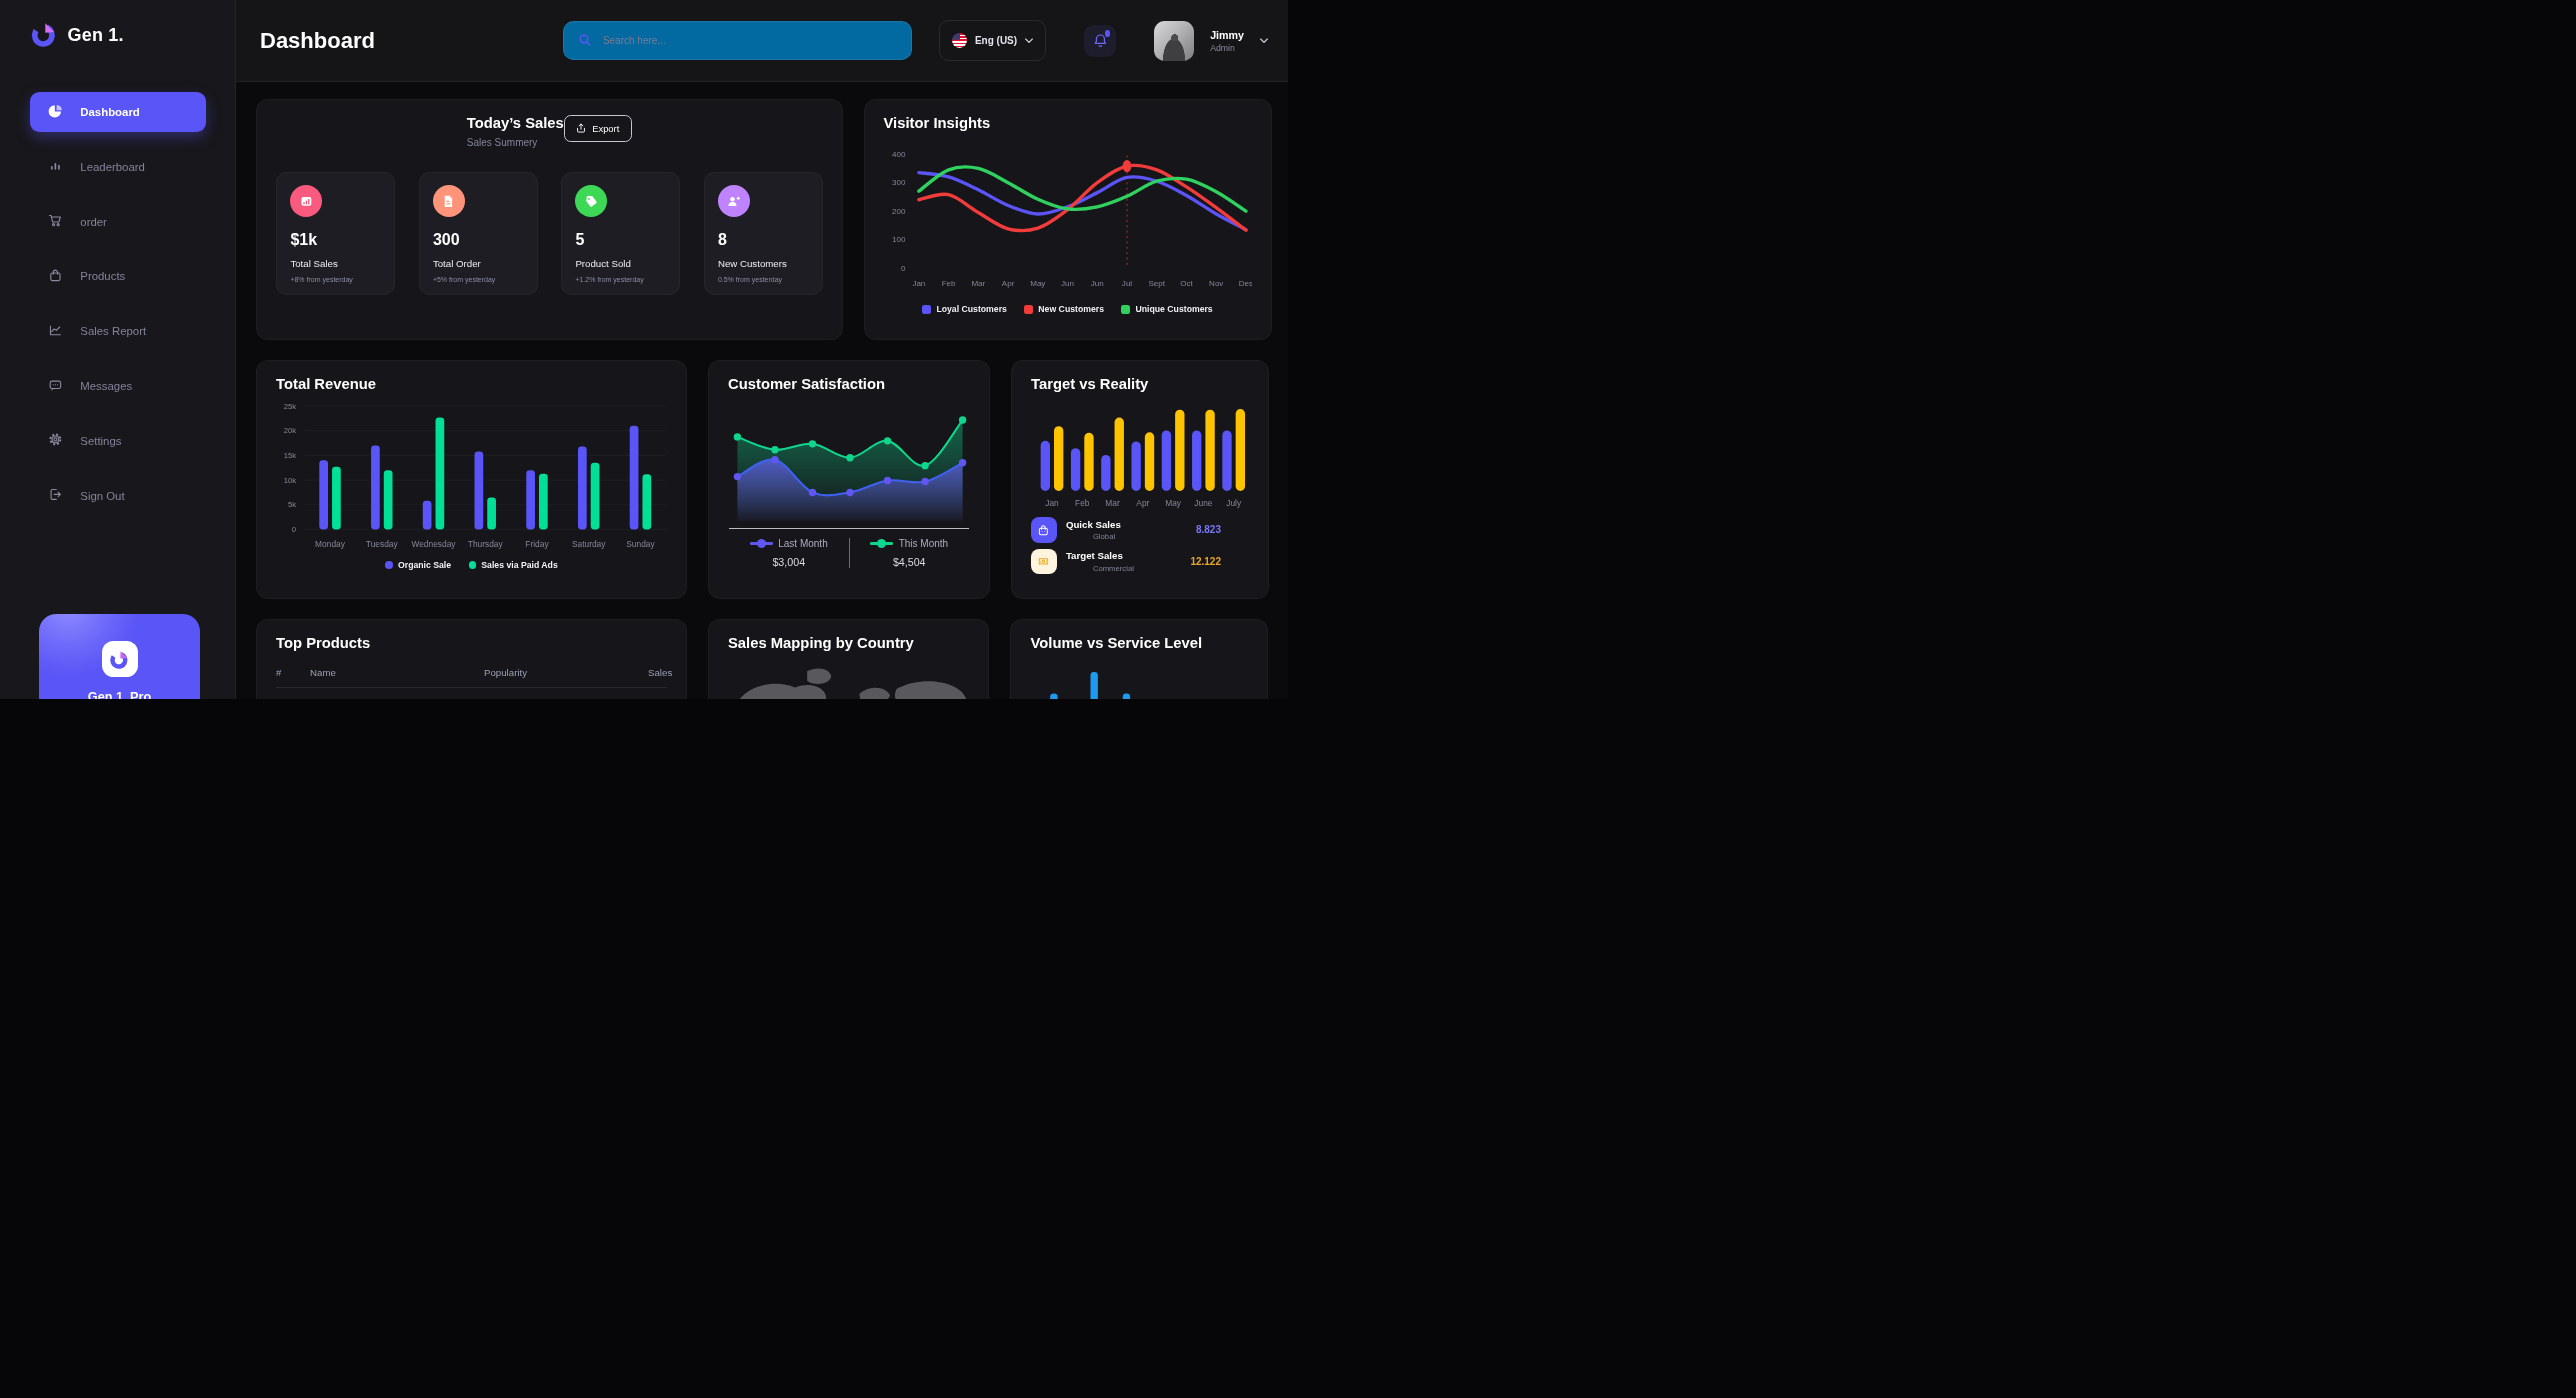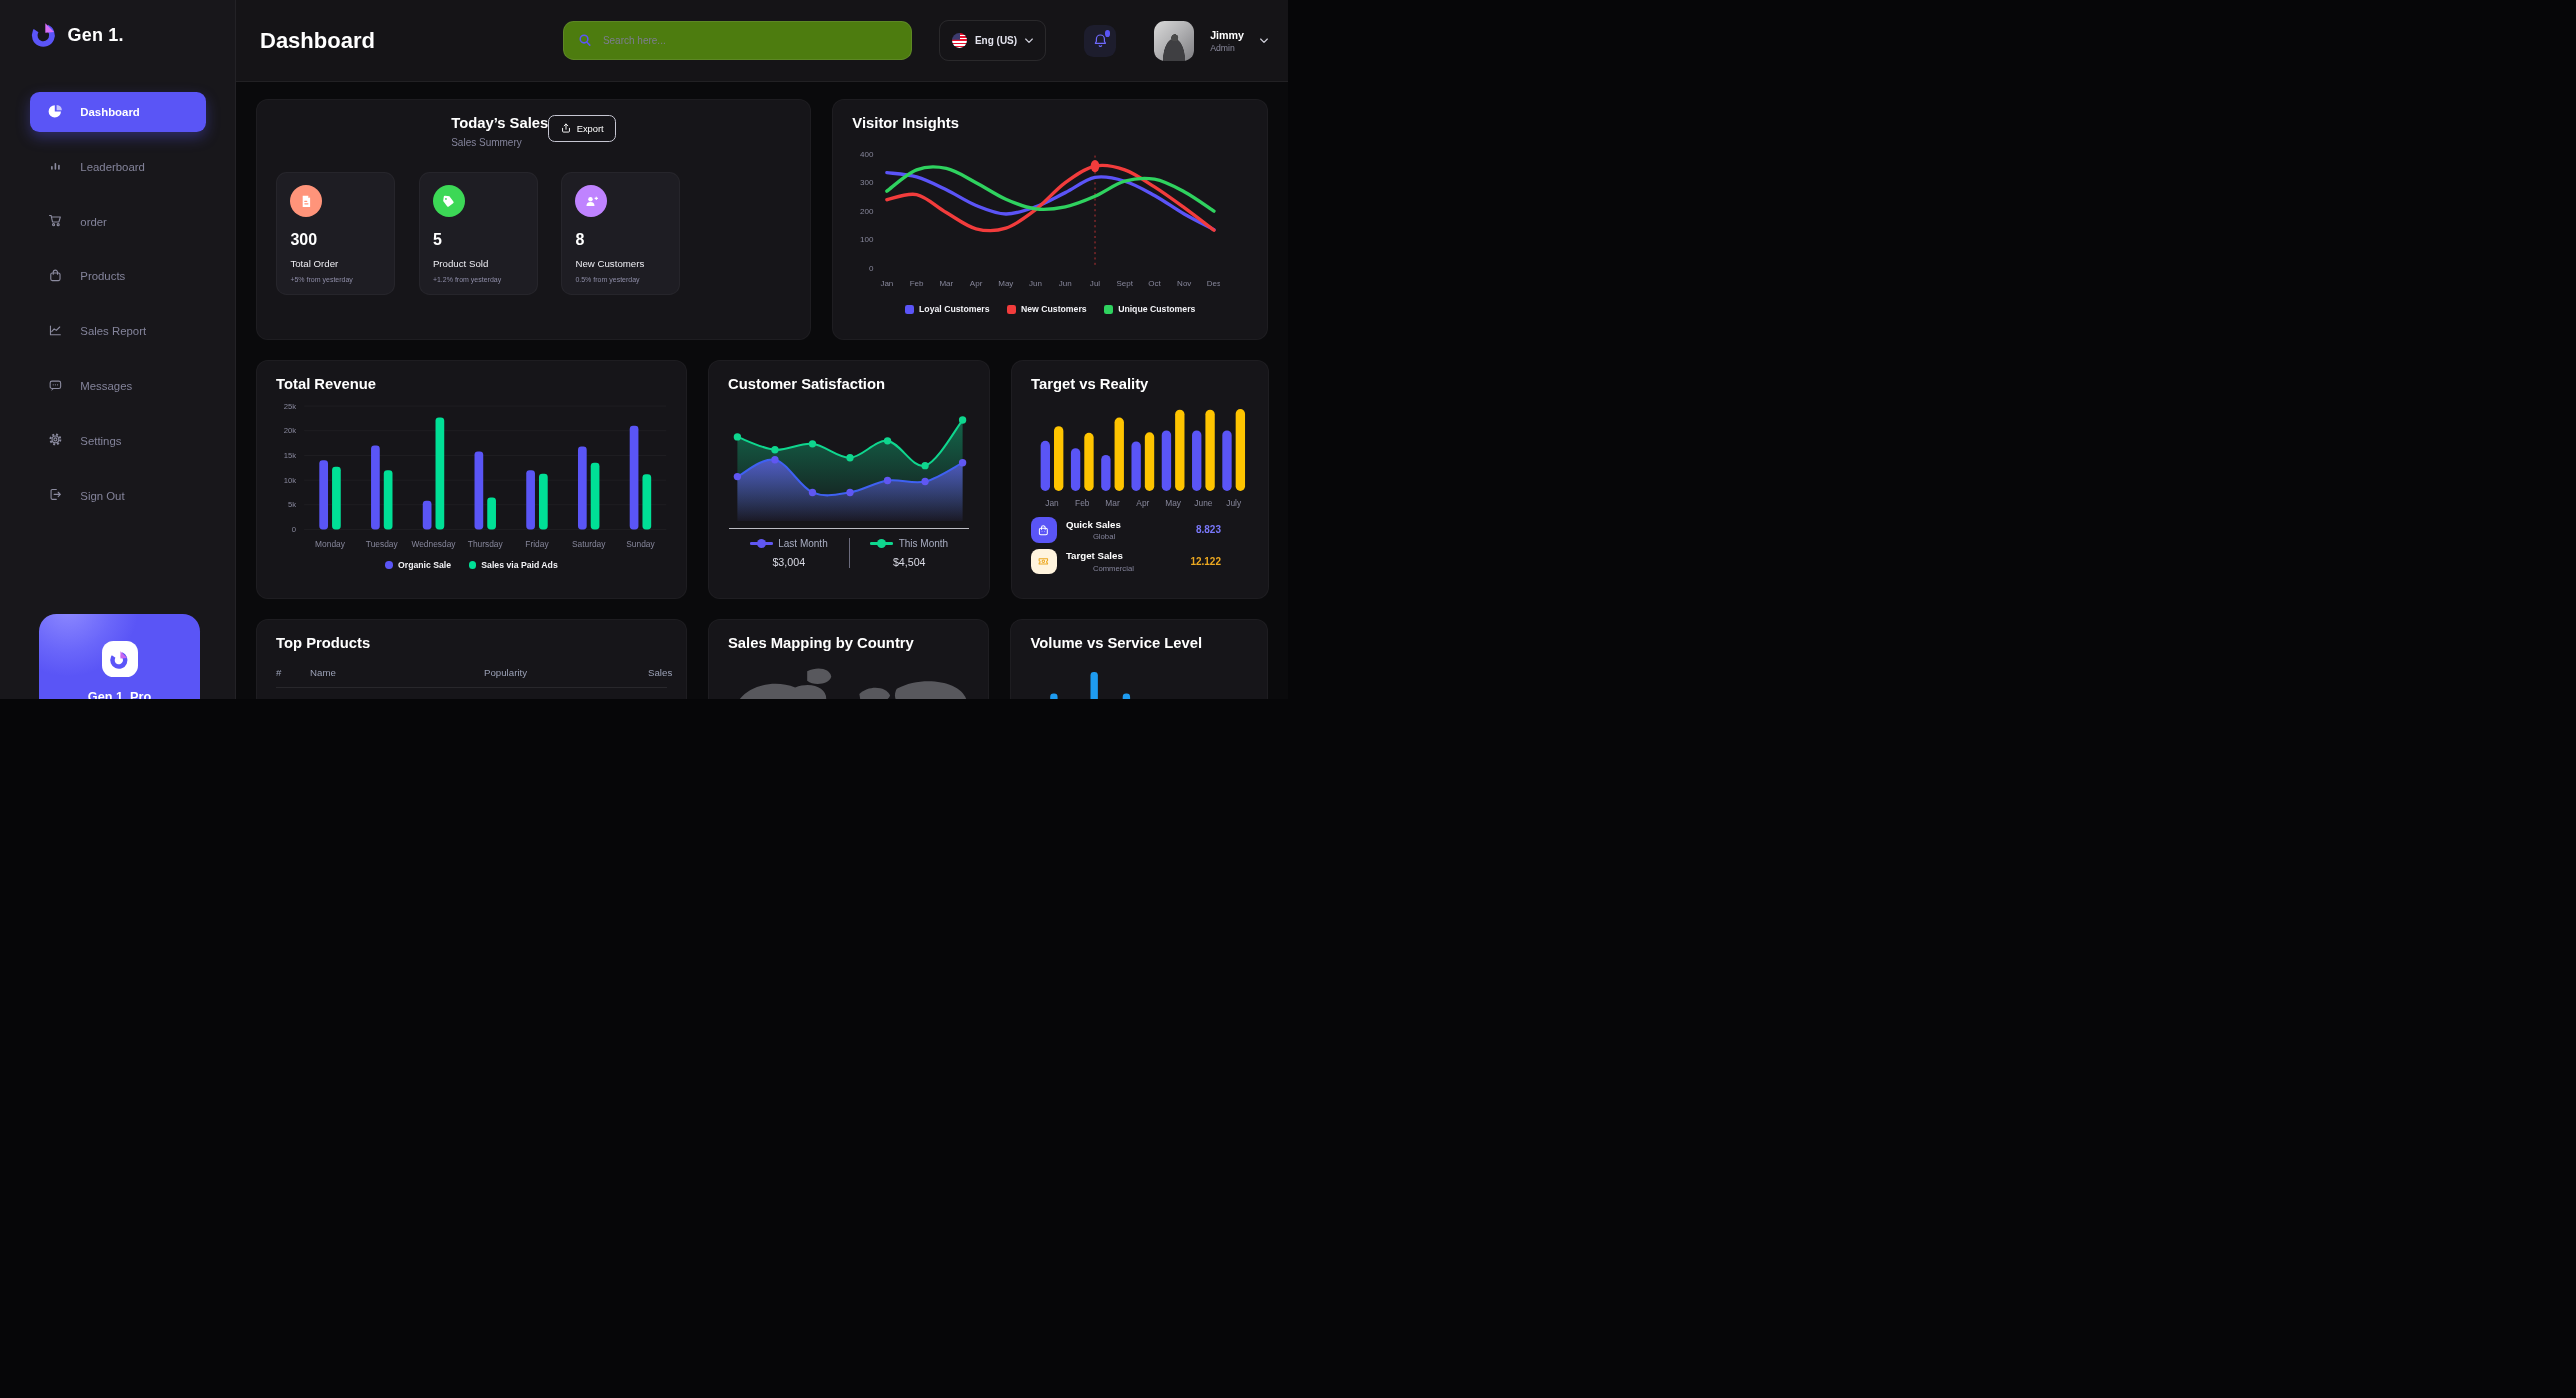--- a/index.html
+++ b/index.html
@@ -15,21 +15,21 @@
   .nav-item svg{flex-shrink:0;}
   .pro-card{position:absolute;left:39px;top:614px;width:161px;height:141px;border-radius:17.4px;
     background:radial-gradient(101px 101px at 18% -5%, #8f8bff 0%, #6a66fa 45%, #5a55f6 70%);
     display:flex;flex-direction:column;align-items:center;padding-top:27px;gap:13.4px;cursor:pointer;}
   .pro-icon{width:36px;height:36px;background:#fff;border-radius:11.4px;display:grid;place-items:center;}
   .pro-label{font-size:12.7px;font-weight:700;}
   
   .main{flex:1;display:flex;flex-direction:column;min-width:0;}
   .header{height:81px;background:#151417;border-bottom:0.7px solid rgba(255,255,255,.06);display:flex;align-items:center;padding:0 20px;flex-shrink:0;}
   .page-title{font-size:22px;font-weight:700;margin-left:4px;}
-  .search{margin-left:auto;width:349px;height:39px;background:#4d7c0f;border:0.7px solid rgba(255,255,255,.09);border-radius:10.7px;display:flex;align-items:center;gap:9.4px;padding:0 13.4px;box-sizing:border-box;}
+  .search{margin-left:auto;width:349px;height:39px;background:#0369a1;border:0.7px solid rgba(255,255,255,.09);border-radius:10.7px;display:flex;align-items:center;gap:9.4px;padding:0 13.4px;box-sizing:border-box;}
   .search input{flex:1;background:transparent;border:none;outline:none;color:#d5d5e0;font-size:10px;font-family:"Liberation Sans",sans-serif;}
   .search input::placeholder{color:#7c7c90;}
   .lang{margin-left:27px;height:39px;border:0.7px solid rgba(255,255,255,.09);border-radius:9.4px;display:flex;align-items:center;gap:8px;padding:0 12px;cursor:pointer;}
   .flag{width:14.8px;height:14.8px;border-radius:50%;
     background:linear-gradient(#3c3b6e,#3c3b6e) no-repeat 0 0/55% 45%,
     repeating-linear-gradient(180deg,#e8112d 0 1.6px,#fff 1.6px 3.2px);}
   .lang-label{font-size:10px;color:#e4e4ee;font-weight:700;}
   .bell-wrap{margin-left:38px;width:32px;height:32px;background:#1d1d2d;border-radius:9.4px;display:grid;place-items:center;position:relative;cursor:pointer;}
   .bell-dot{position:absolute;top:5.4px;right:6px;width:5.4px;height:6.7px;border-radius:50%;background:#5a55f6;}
   .user-chip{margin-left:38px;display:flex;align-items:center;gap:16px;cursor:pointer;}
@@ -253,20 +253,33 @@
             </div>
             <button class="export-btn">
               <svg width="10" height="10" viewBox="0 0 16 16" fill="none" stroke="#fff" stroke-width="1.5" stroke-linecap="round" stroke-linejoin="round">
                 <path d="M8 10 V1.8 M5 4.5 L8 1.5 l3 3"></path>
                   <path d="M2.5 8.5 v4.5 a1.5 1.5 0 0 0 1.5 1.5 h8 a1.5 1.5 0 0 0 1.5 -1.5 V8.5"></path>
               </svg>
               <span>Export</span>
             </button>
           </div>
           <div class="stats">
+            <div class="stat">
+              <div class="stat-ic" style="background: rgb(250, 90, 125);">
+                <svg width="14.8" height="14.8" viewBox="0 0 24 24">
+                    <rect x="4" y="5" width="16" height="14" rx="3" fill="#fff"></rect>
+                    <rect x="7" y="13" width="2.2" height="4" rx="1" fill="#fa5a7d"></rect>
+                    <rect x="10.9" y="10.5" width="2.2" height="6.5" rx="1" fill="#fa5a7d"></rect>
+                    <rect x="14.8" y="8" width="2.2" height="9" rx="1" fill="#fa5a7d"></rect>
+                  </svg>
+              </div>
+              <div class="stat-val">$1k</div>
+              <div class="stat-lbl">Total Sales</div>
+              <div class="stat-delta">+8% from yesterday</div>
+            </div>
             <div class="stat">
               <div class="stat-ic" style="background: rgb(255, 148, 122);">
                 <svg width="14.8" height="14.8" viewBox="0 0 24 24">
                     <path d="M6 3 h9 l3 3 v15 H6 Z" fill="#fff"></path>
                     <path d="M15 3 l3 3 h-3 Z" fill="#ff947a"></path>
                     <rect x="8.5" y="11" width="5" height="2" rx="1" fill="#ff947a"></rect>
                     <rect x="8.5" y="15" width="7" height="2" rx="1" fill="#ff947a"></rect>
                   </svg>
               </div>
               <div class="stat-val">300</div>

